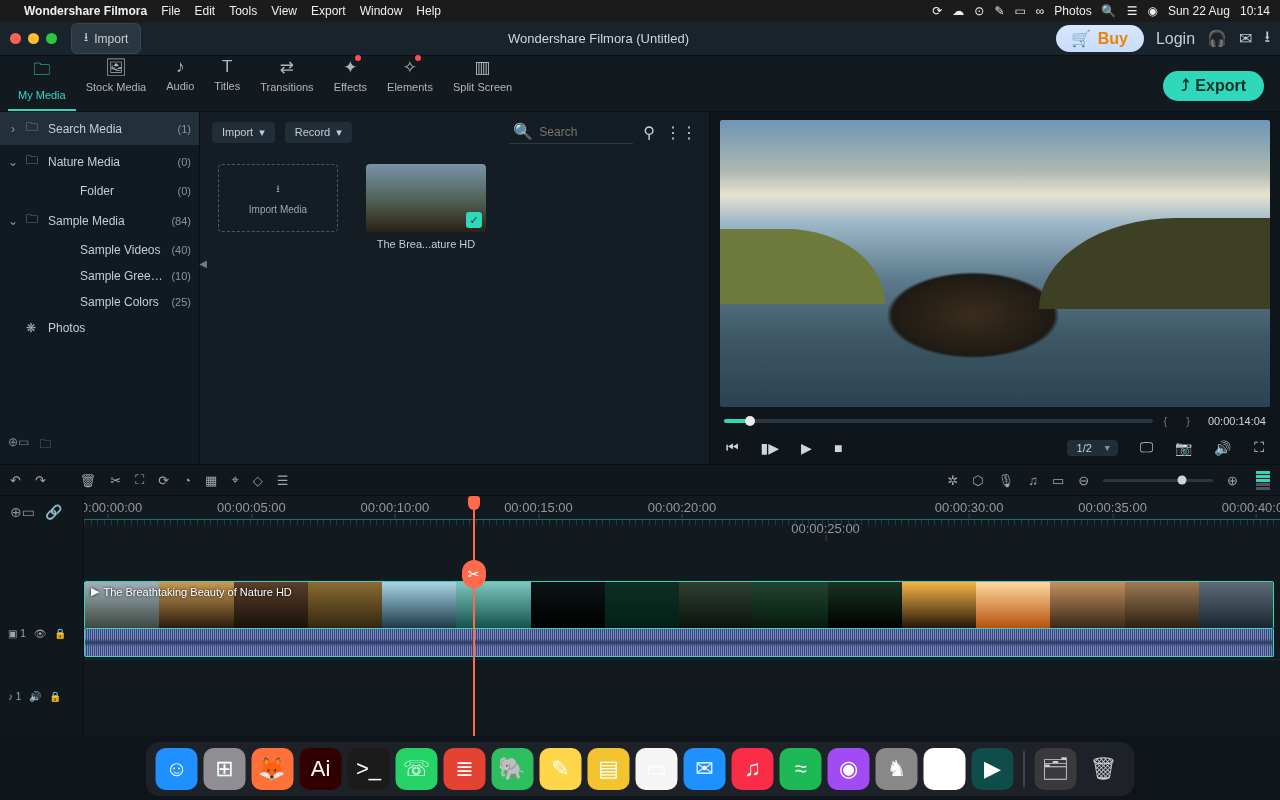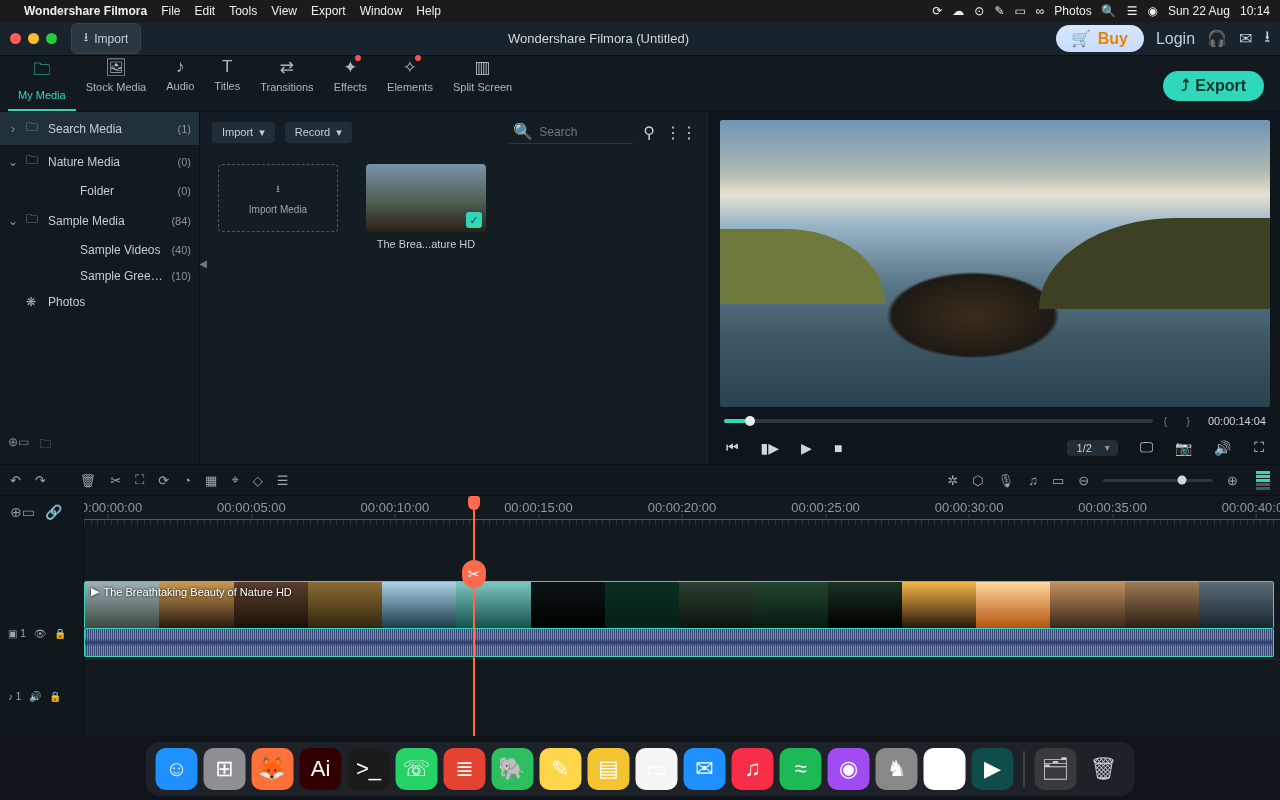--- a/index.html
+++ b/index.html
@@ -248,20 +248,26 @@
           <span class="sb-ico"></span>
           <span class="sb-label">Sample Videos</span>
           <span class="sb-count">(40)</span>
         </div>
         <div class="sb-row sb-sub">
           <span class="sb-caret"></span>
           <span class="sb-ico"></span>
           <span class="sb-label">Sample Green Scr...</span>
           <span class="sb-count">(10)</span>
         </div>
+        <div class="sb-row sb-sub">
+          <span class="sb-caret"></span>
+          <span class="sb-ico"></span>
+          <span class="sb-label">Sample Colors</span>
+          <span class="sb-count">(25)</span>
+        </div>
         <div class="sb-row">
           <span class="sb-caret"></span>
           <span class="sb-ico">❋</span>
           <span class="sb-label">Photos</span>
           <span class="sb-count"></span>
         </div>
       </div>
     <div class="sb-bottom">
       <span class="ic">⊕▭</span>
       <span class="ic">🗀</span>
@@ -380,21 +386,21 @@
       <span>🔒</span>
     </div>
   </div>
   <div class="tl-right">
     <div class="ruler" id="ruler">
         <div class="mark" style="left: 2%;">00:00:00:00</div>
         <div class="mark" style="left: 14%;">00:00:05:00</div>
         <div class="mark" style="left: 26%;">00:00:10:00</div>
         <div class="mark" style="left: 38%;">00:00:15:00</div>
         <div class="mark" style="left: 50%;">00:00:20:00</div>
-        <div class="mark" style="left: 62%;">00:00:25:00</div>
+        <div class="mark" style="left: 62%; margin-top: 21px;">00:00:25:00</div>
         <div class="mark" style="left: 74%;">00:00:30:00</div>
         <div class="mark" style="left: 86%;">00:00:35:00</div>
         <div class="mark" style="left: 98%;">00:00:40:00</div>
       </div>
     <div class="ticks" id="ticks">
         <span style="left: 0%;"></span>
         <span style="left: 0.555556%;"></span>
         <span style="left: 1.11111%;"></span>
         <span style="left: 1.66667%;"></span>
         <span style="left: 2.22222%;"></span>

